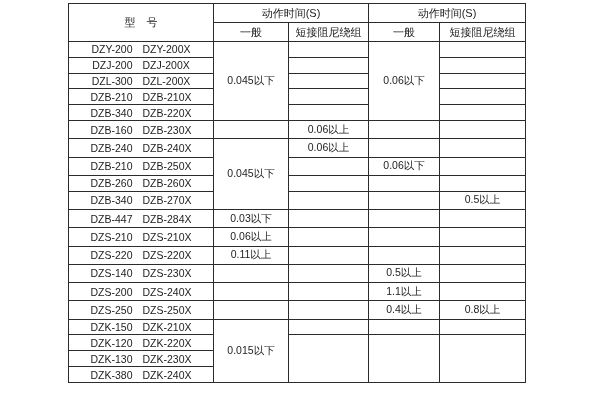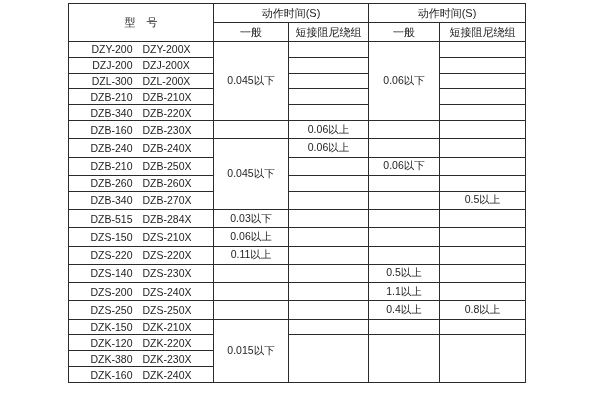--- a/index.html
+++ b/index.html
@@ -181,33 +181,33 @@
               <span>DZB-270X</span>
             </div>
           </td>
           <td></td>
           <td></td>
           <td>0.5以上</td>
         </tr>
         <tr>
           <td>
             <div class="model-wrap">
-              <span>DZB-515</span>
+              <span>DZB-447</span>
               <span>DZB-284X</span>
             </div>
           </td>
           <td>0.03以下</td>
           <td></td>
           <td></td>
           <td></td>
         </tr>
         <tr>
           <td>
             <div class="model-wrap">
-              <span>DZS-150</span>
+              <span>DZS-210</span>
               <span>DZS-210X</span>
             </div>
           </td>
           <td>0.06以上</td>
           <td></td>
           <td></td>
           <td></td>
         </tr>
         <tr>
           <td>
@@ -276,28 +276,28 @@
               <span>DZK-220X</span>
             </div>
           </td>
           <td rowspan="3"></td>
           <td rowspan="3"></td>
           <td rowspan="3"></td>
         </tr>
         <tr>
           <td>
             <div class="model-wrap">
+              <span>DZK-130</span>
+              <span>DZK-230X</span>
+            </div>
+          </td>
+        </tr>
+        <tr>
+          <td>
+            <div class="model-wrap">
               <span>DZK-380</span>
-              <span>DZK-230X</span>
-            </div>
-          </td>
-        </tr>
-        <tr>
-          <td>
-            <div class="model-wrap">
-              <span>DZK-160</span>
               <span>DZK-240X</span>
             </div>
           </td>
         </tr>
       </tbody>
   </table>
 </div>
 
 </body></html>

